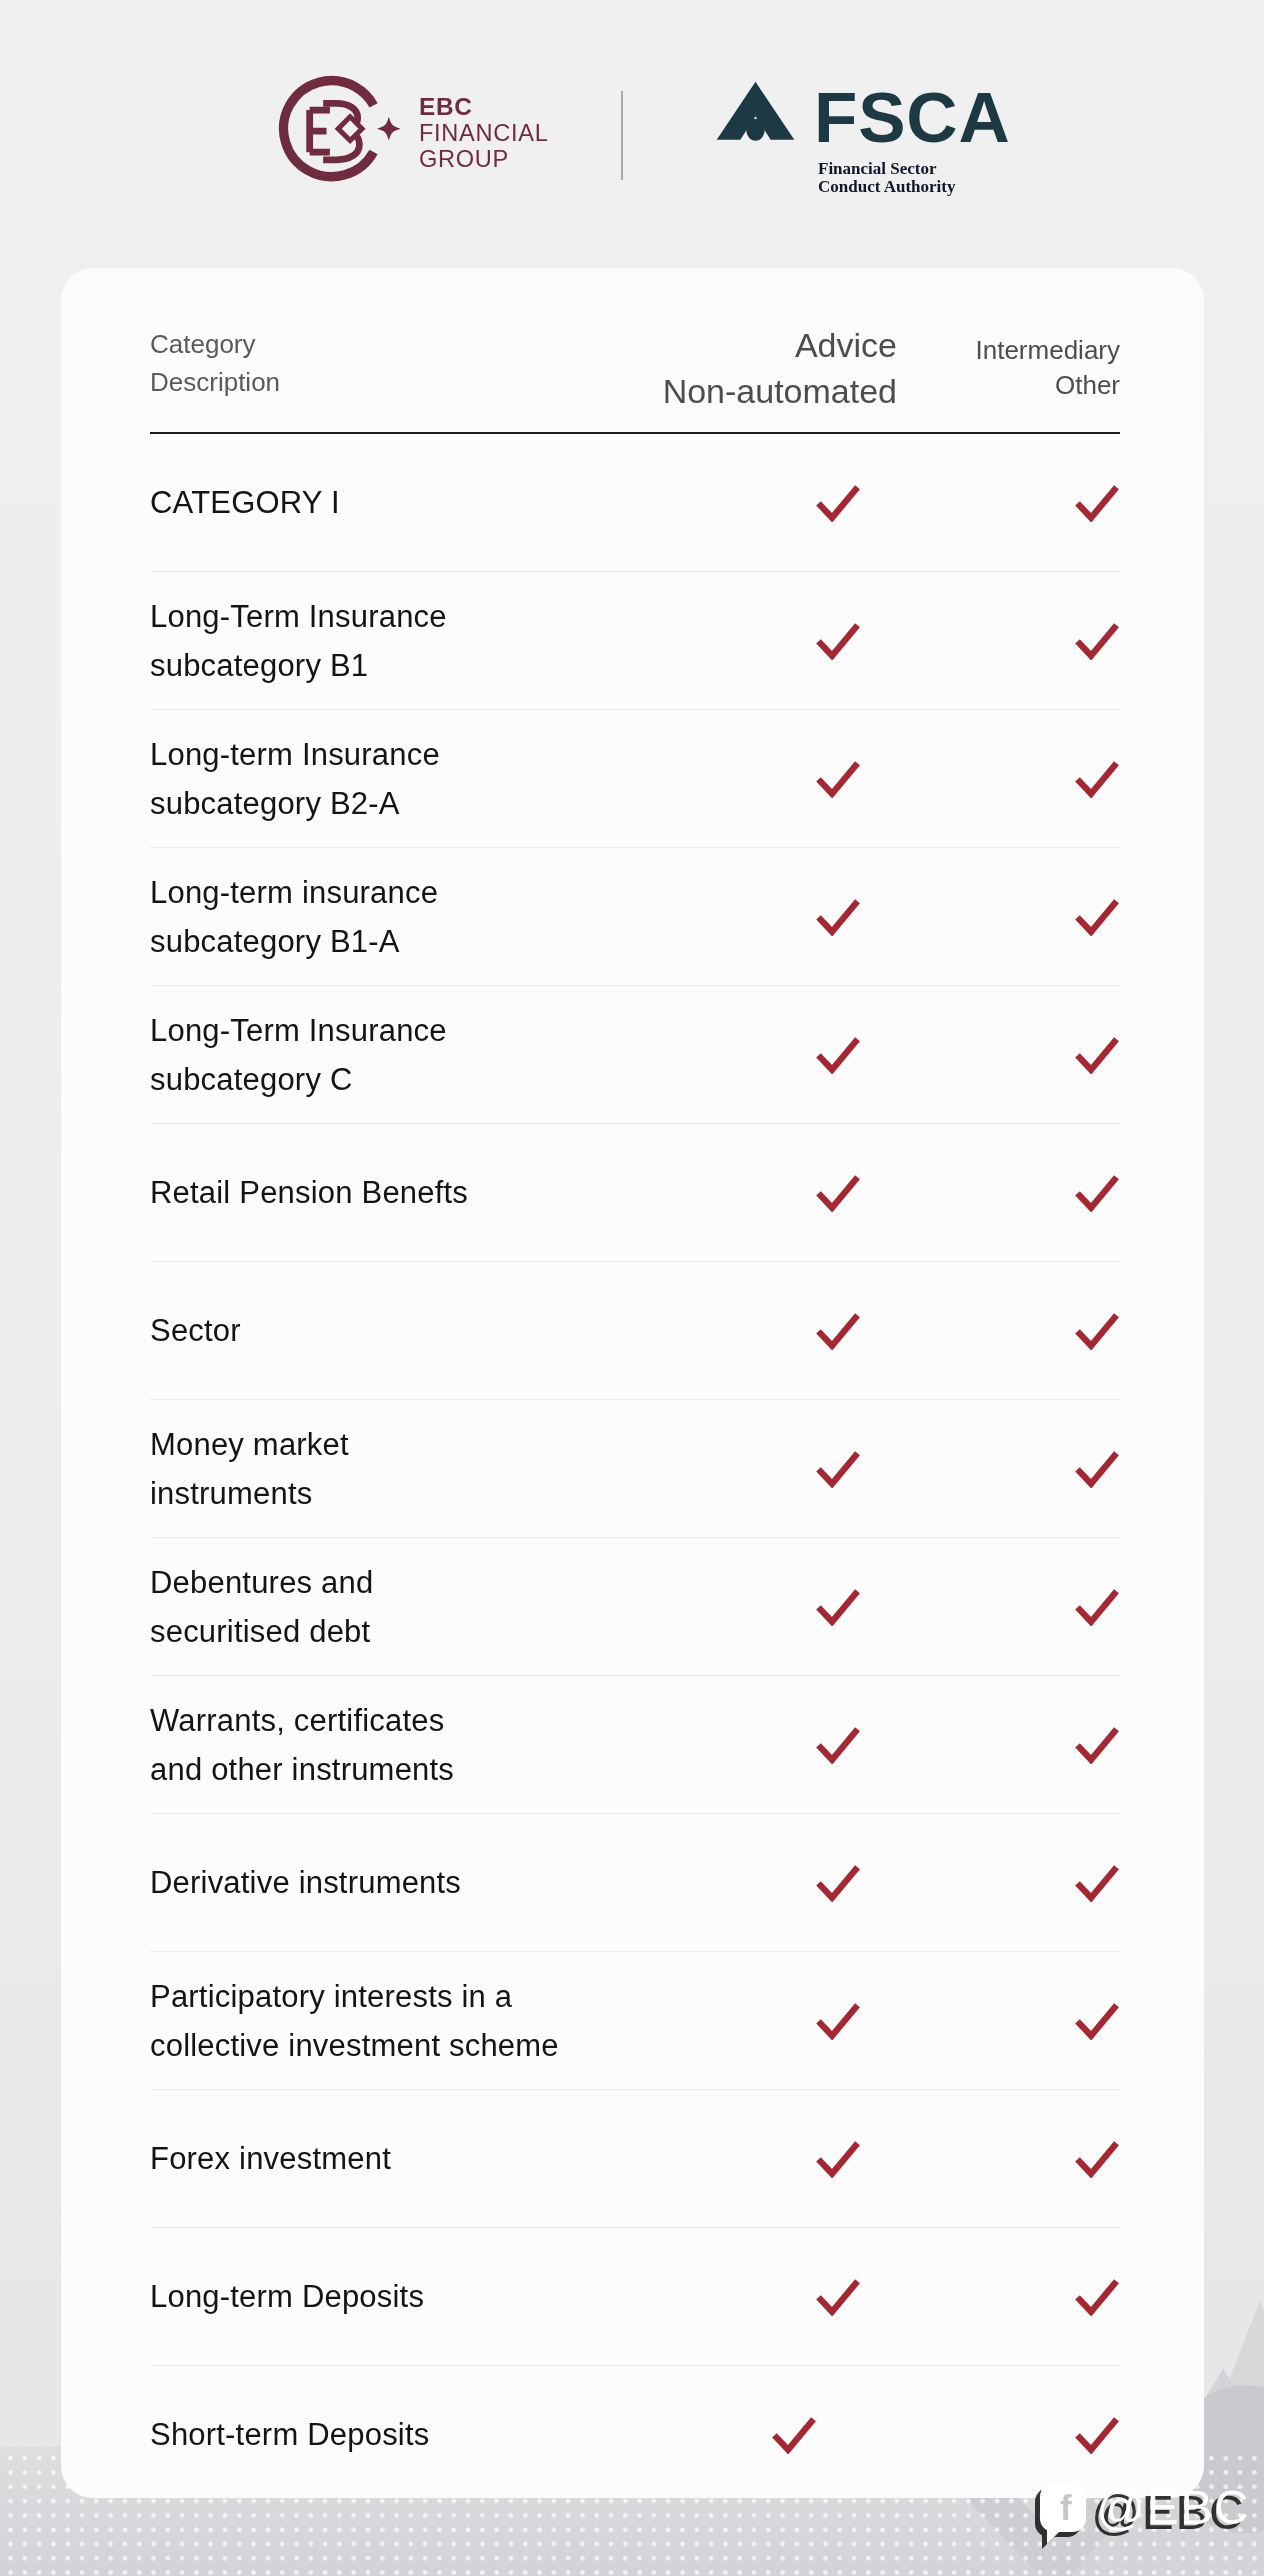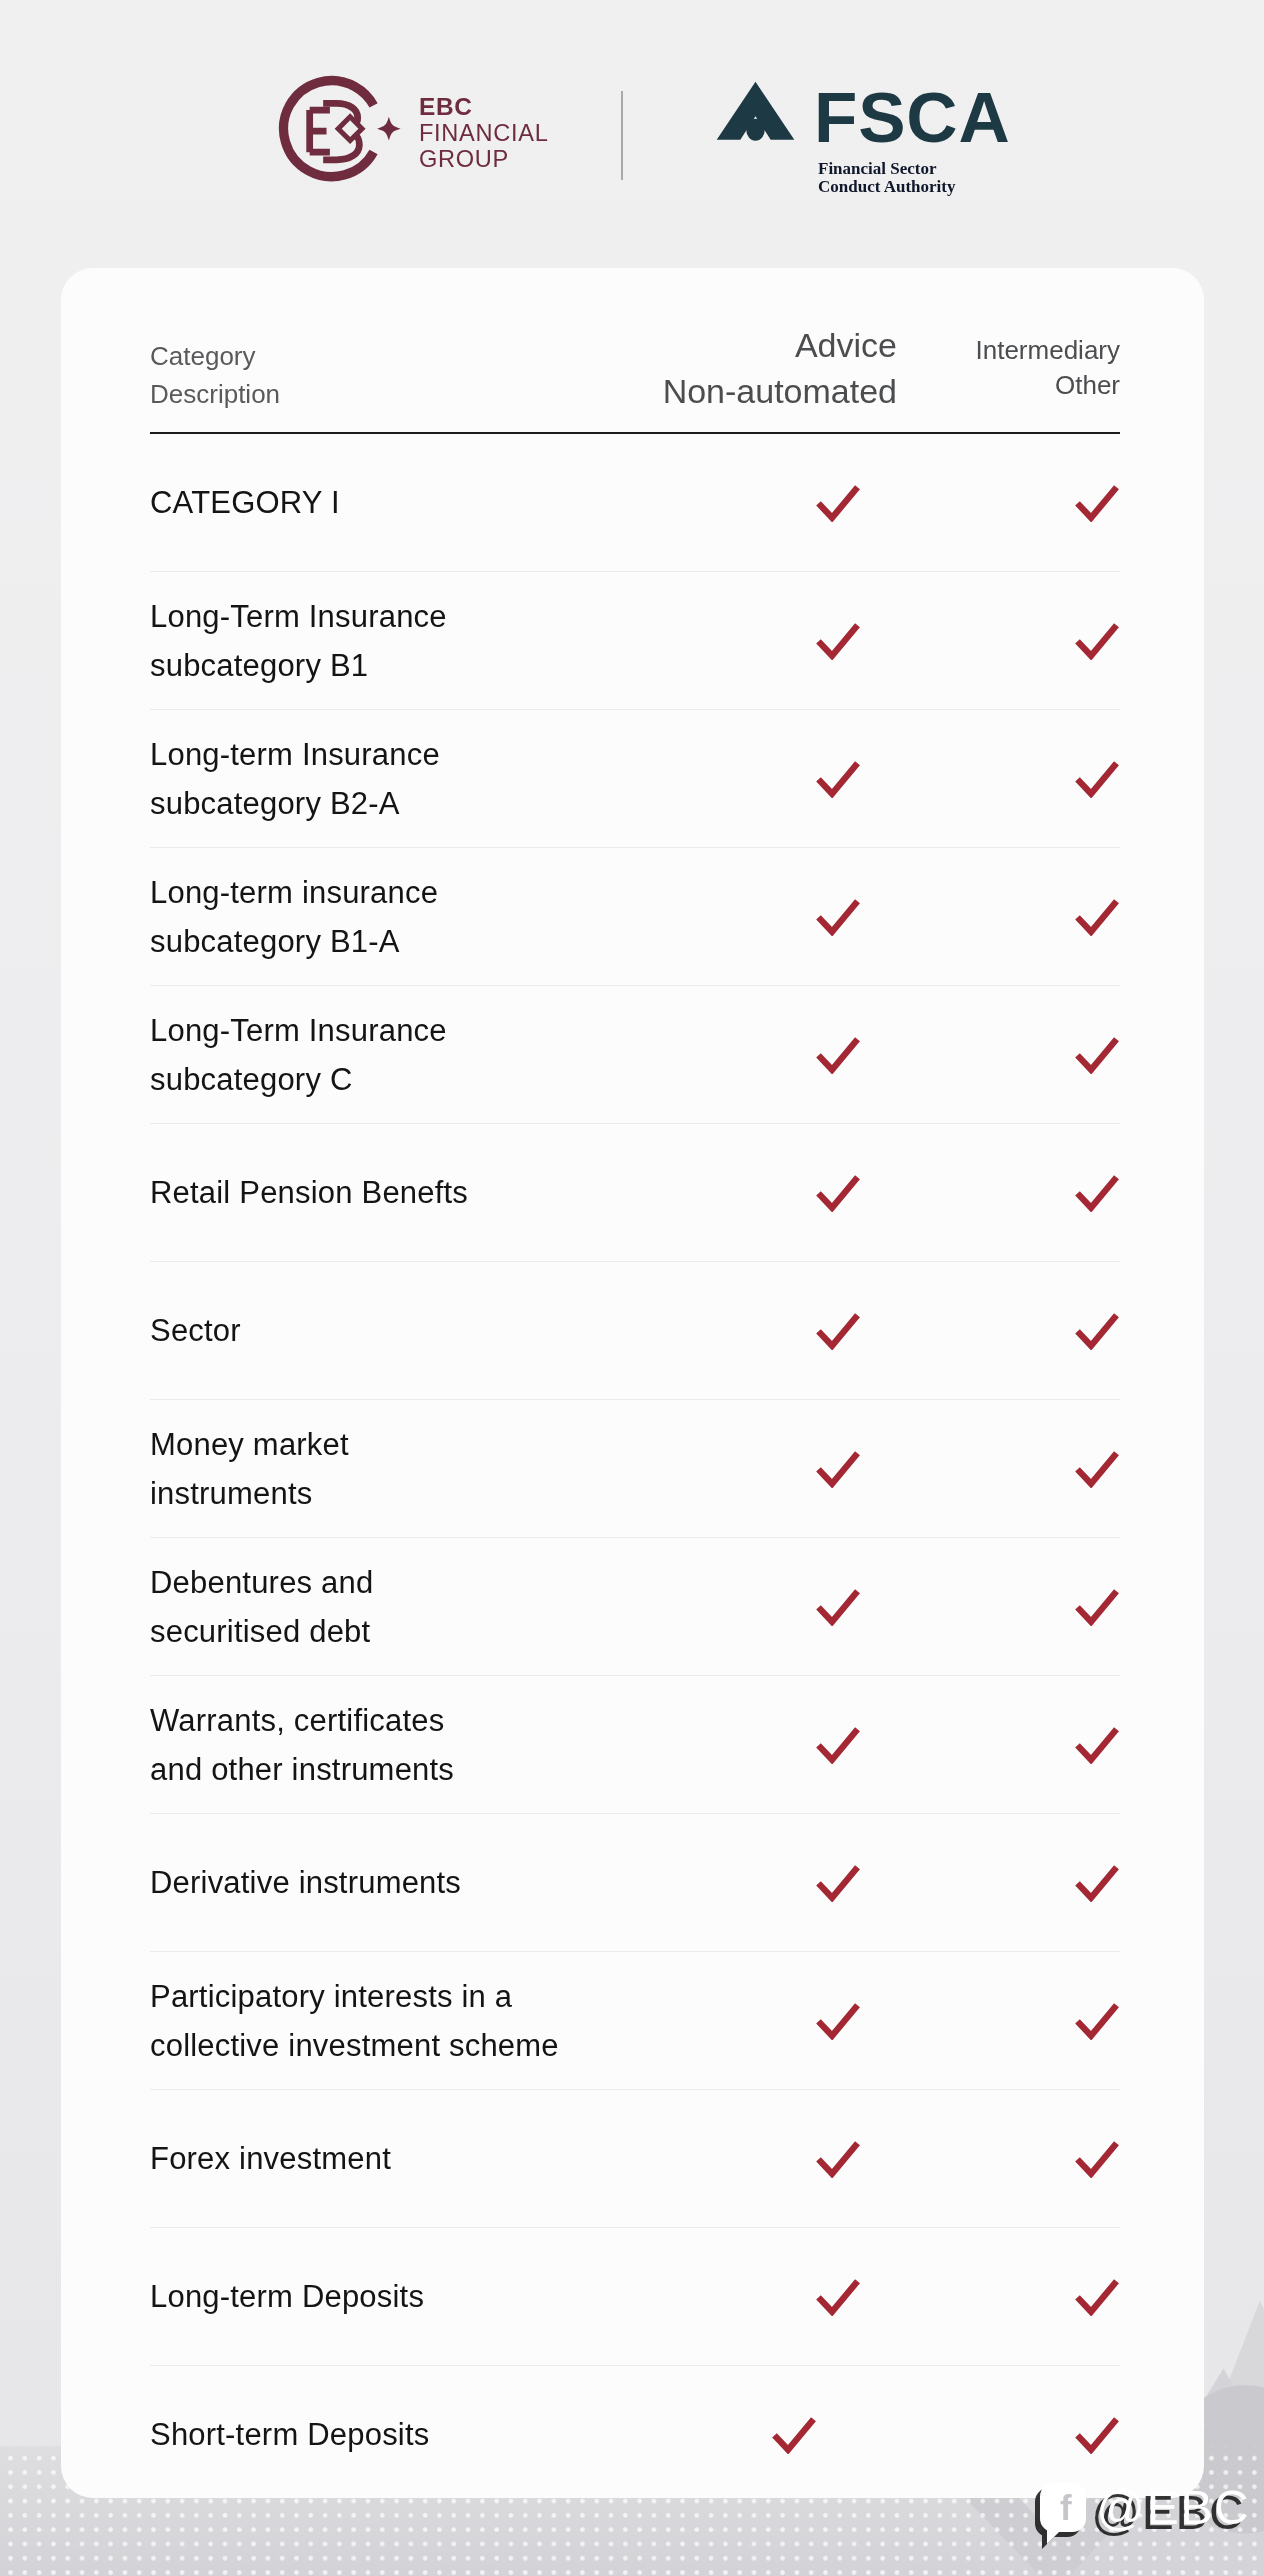--- a/index.html
+++ b/index.html
@@ -33,21 +33,21 @@
     font-family:"Liberation Serif",serif;font-weight:700;font-size:17px;line-height:17.7px;
     color:#0f172a;white-space:pre-line;
   }
   
   .card{
     position:absolute;left:61px;top:268px;width:1143px;height:2230px;
     background:#fcfcfd;border-radius:32px;box-sizing:border-box;
     padding:0 84px 0 89px;z-index:2;
   }
   .thead{position:relative;height:164px;border-bottom:2.5px solid #1c1c1c;box-sizing:content-box;}
-  .th-desc{position:absolute;left:0;bottom:19px;font-size:26px;line-height:38px;color:#595a5c;white-space:pre-line;}
+  .th-desc{position:absolute;left:0;bottom:31px;font-size:26px;line-height:38px;color:#595a5c;white-space:pre-line;}
   .th-advice{position:absolute;right:223px;bottom:18.5px;text-align:right;font-size:34px;line-height:46px;color:#4c4d4f;white-space:nowrap;}
   .th-other{position:absolute;right:0;bottom:29px;text-align:right;font-size:26px;line-height:35px;color:#4c4d4f;white-space:nowrap;}
   .tbody{display:flex;flex-direction:column;}
   .row{
     display:grid;grid-template-columns:1fr 194px 223px;align-items:center;
     height:137px;border-bottom:0.8px solid #ebebed;
   }
   .row:last-child{border-bottom:none;gap:44px;}
   .row-label{font-size:31px;line-height:49px;color:#141414;letter-spacing:0.2px;white-space:pre-line;}
   .cell{display:flex;align-items:center;}

